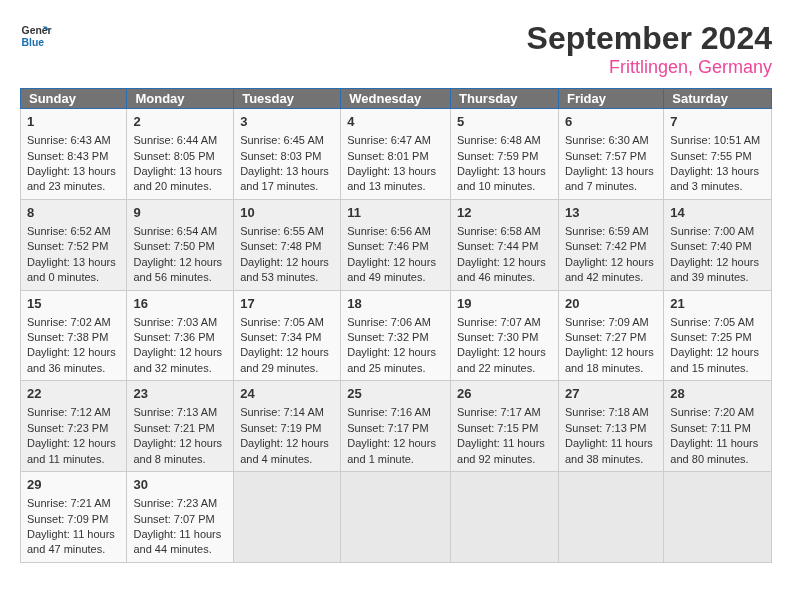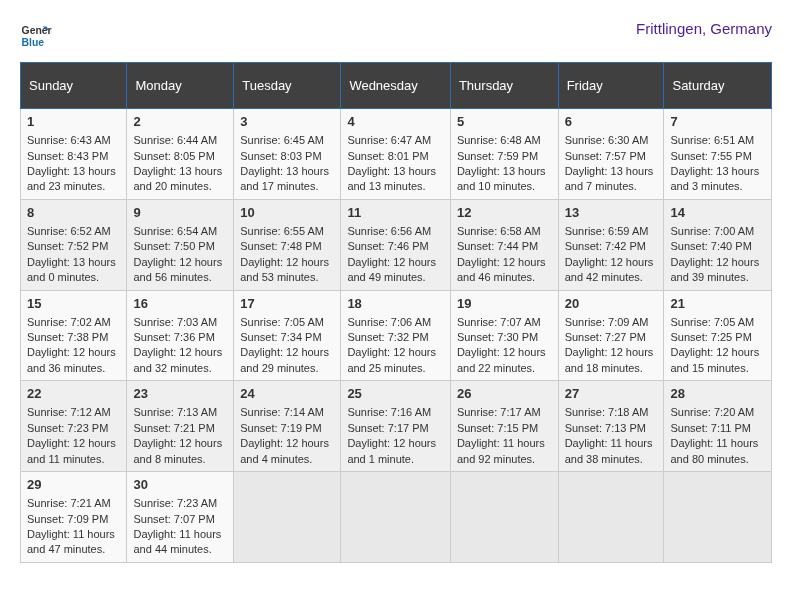--- a/index.html
+++ b/index.html
@@ -27,35 +27,35 @@
     }
     .title-block {
       text-align: right;
     }
     .month-title {
       font-size: 32px;
       font-weight: bold;
       color: #333;
     }
     .location {
-      font-size: 15px;
-      color: #4c1d95;
+      font-size: 18px;
+      color: #ec4899;
     }
     table {
       width: 100%;
       border-collapse: collapse;
       font-size: 11px;
     }
     thead th {
-      background-color: #404040;
+      background-color: #737373;
       color: #fff;
       text-align: left;
-      padding: 15px 8px;
+      padding: 2px 8px;
       font-size: 13px;
-      font-weight: normal;
+      font-weight: bold;
       border: 1px solid #2b6cb0;
     }
     tbody td {
       border: 1px solid #ccc;
       vertical-align: top;
       padding: 4px 6px;
       height: 80px;
       width: 113px;
       background: #fff;
       color: #333;
@@ -82,20 +82,21 @@
 
 <div class="header">
   <div class="logo">
     <svg class="logo-icon" viewBox="0 0 40 40">
       <text x="2" y="18" font-size="13" font-weight="bold" fill="#333">General</text>
       <text x="2" y="32" font-size="13" font-weight="bold" fill="#1a6faf">Blue</text>
       <polygon points="28,8 38,15 33,8" fill="#1a6faf"></polygon>
     </svg>
   </div>
   <div class="title-block">
+    <div class="month-title">September 2024</div>
     <div class="location">Frittlingen, Germany</div>
   </div>
 </div>
 
 <table>
   <thead>
     <tr id="header-row">
         <th>Sunday</th>
         <th>Monday</th>
         <th>Tuesday</th>
@@ -144,21 +145,21 @@
         </td>
         <td>
           <span class="day-num">6</span>
           <div>Sunrise: 6:30 AM</div>
           <div>Sunset: 7:57 PM</div>
           <div>Daylight: 13 hours</div>
           <div>and 7 minutes.</div>
         </td>
         <td>
           <span class="day-num">7</span>
-          <div>Sunrise: 6:51 AM</div>
+          <div>Sunrise: 10:51 AM</div>
           <div>Sunset: 7:55 PM</div>
           <div>Daylight: 13 hours</div>
           <div>and 3 minutes.</div>
         </td>
       </tr>
       <tr>
         <td>
           <span class="day-num">8</span>
           <div>Sunrise: 6:52 AM</div>
           <div>Sunset: 7:52 PM</div>

